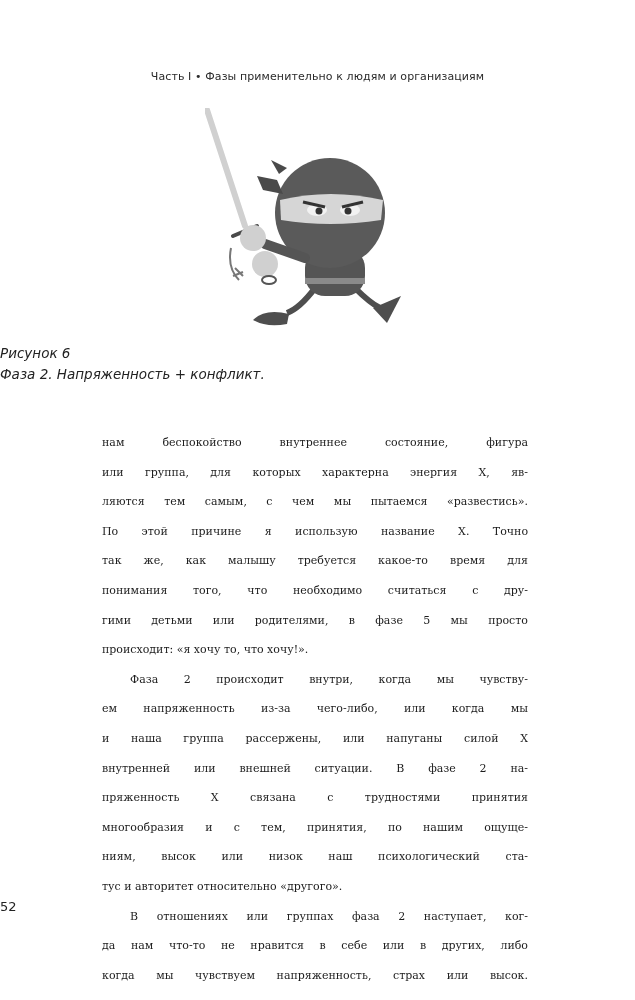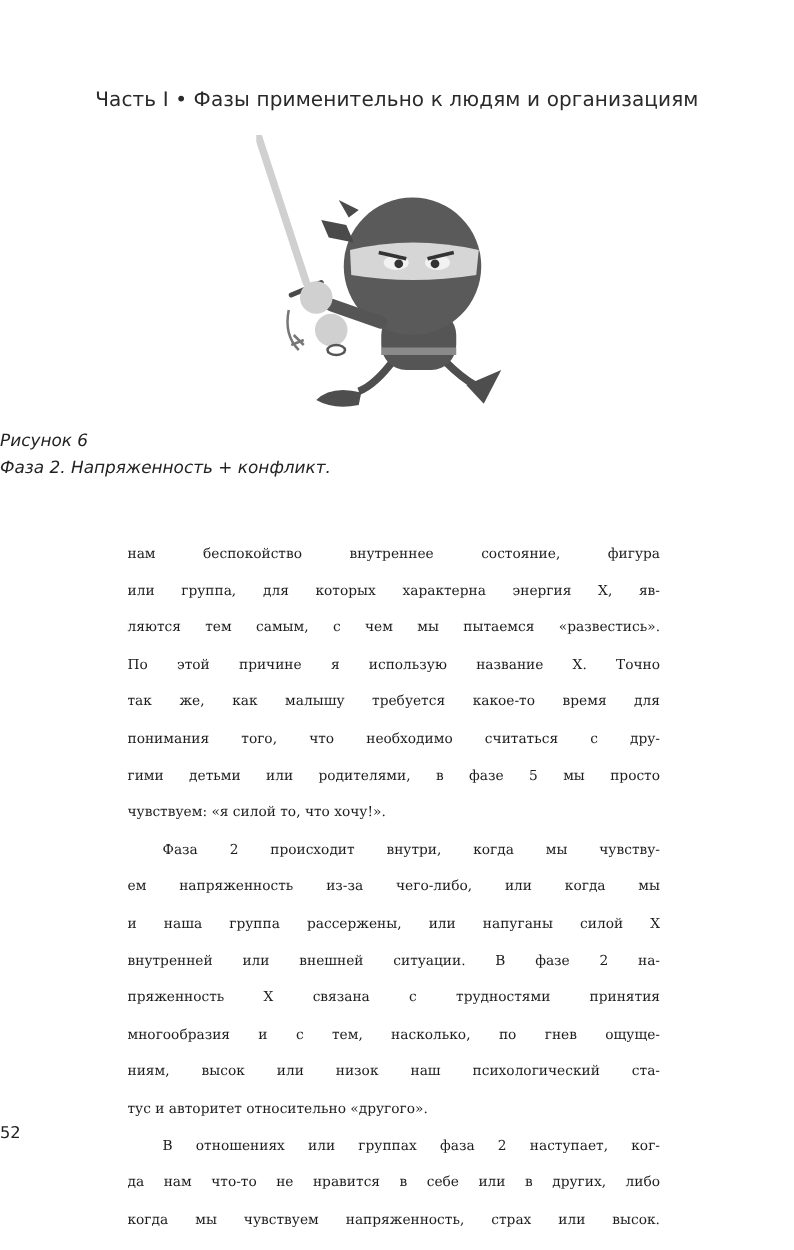--- a/index.html
+++ b/index.html
@@ -2,21 +2,21 @@
 <html><head>
   <meta charset="utf-8">
   <style>
     html, body { margin: 0; padding: 0; }
     body {
       width: 635px; height: 1000px; background: #ffffff; position: relative; overflow: hidden;
       color: #1e1e1e;
     }
     .running-head {
       position: absolute; top: 70px; left: 0; width: 635px; text-align: center;
-      font-family: "DejaVu Sans", sans-serif; font-size: 16px; color: #2a2a2a; letter-spacing: 0.1px;
+      font-family: "DejaVu Sans", sans-serif; font-size: 11px; color: #2a2a2a; letter-spacing: 0.1px;
     }
     .figure {
       position: absolute; top: 108px; left: 205px; width: 240px; height: 230px;
     }
     .caption {
       position: absolute; top: 343px; left: 0; width: 635px; text-align: left;
       font-family: "DejaVu Sans", sans-serif; font-style: italic; font-size: 13.5px; line-height: 21px; color: #222;
     }
     .body-text {
       position: absolute; top: 428px; left: 102px; width: 426px;
@@ -80,27 +80,27 @@
 </div>
 
 <div class="body-text">
   <span class="line">нам беспокойство внутреннее состояние, фигура</span>
   <span class="line">или группа, для которых характерна энергия X, яв-</span>
   <span class="line">ляются тем самым, с чем мы пытаемся «развестись».</span>
   <span class="line">По этой причине я использую название X. Точно</span>
   <span class="line">так же, как малышу требуется какое-то время для</span>
   <span class="line">понимания того, что необходимо считаться с дру-</span>
   <span class="line">гими детьми или родителями, в фазе 5 мы просто</span>
-  <span class="line last">чувствуем: «я силой то, что хочу!».</span>
+  <span class="line last">происходит: «я хочу то, что хочу!».</span>
   <span class="line indent">Фаза 2 происходит внутри, когда мы чувству-</span>
   <span class="line">ем напряженность из-за чего-либо, или когда мы</span>
   <span class="line">и наша группа рассержены, или напуганы силой X</span>
   <span class="line">внутренней или внешней ситуации. В фазе 2 на-</span>
   <span class="line">пряженность X связана с трудностями принятия</span>
-  <span class="line">многообразия и с тем, насколько, по гнев ощуще-</span>
+  <span class="line">многообразия и с тем, принятия, по нашим ощуще-</span>
   <span class="line">ниям, высок или низок наш психологический ста-</span>
   <span class="line last">тус и авторитет относительно «другого».</span>
   <span class="line indent">В отношениях или группах фаза 2 наступает, ког-</span>
   <span class="line">да нам что-то не нравится в себе или в других, либо</span>
   <span class="line">когда мы чувствуем напряженность, страх или высок.</span>
 </div>
 
 <div class="page-number">52</div>
 
 </body></html>

